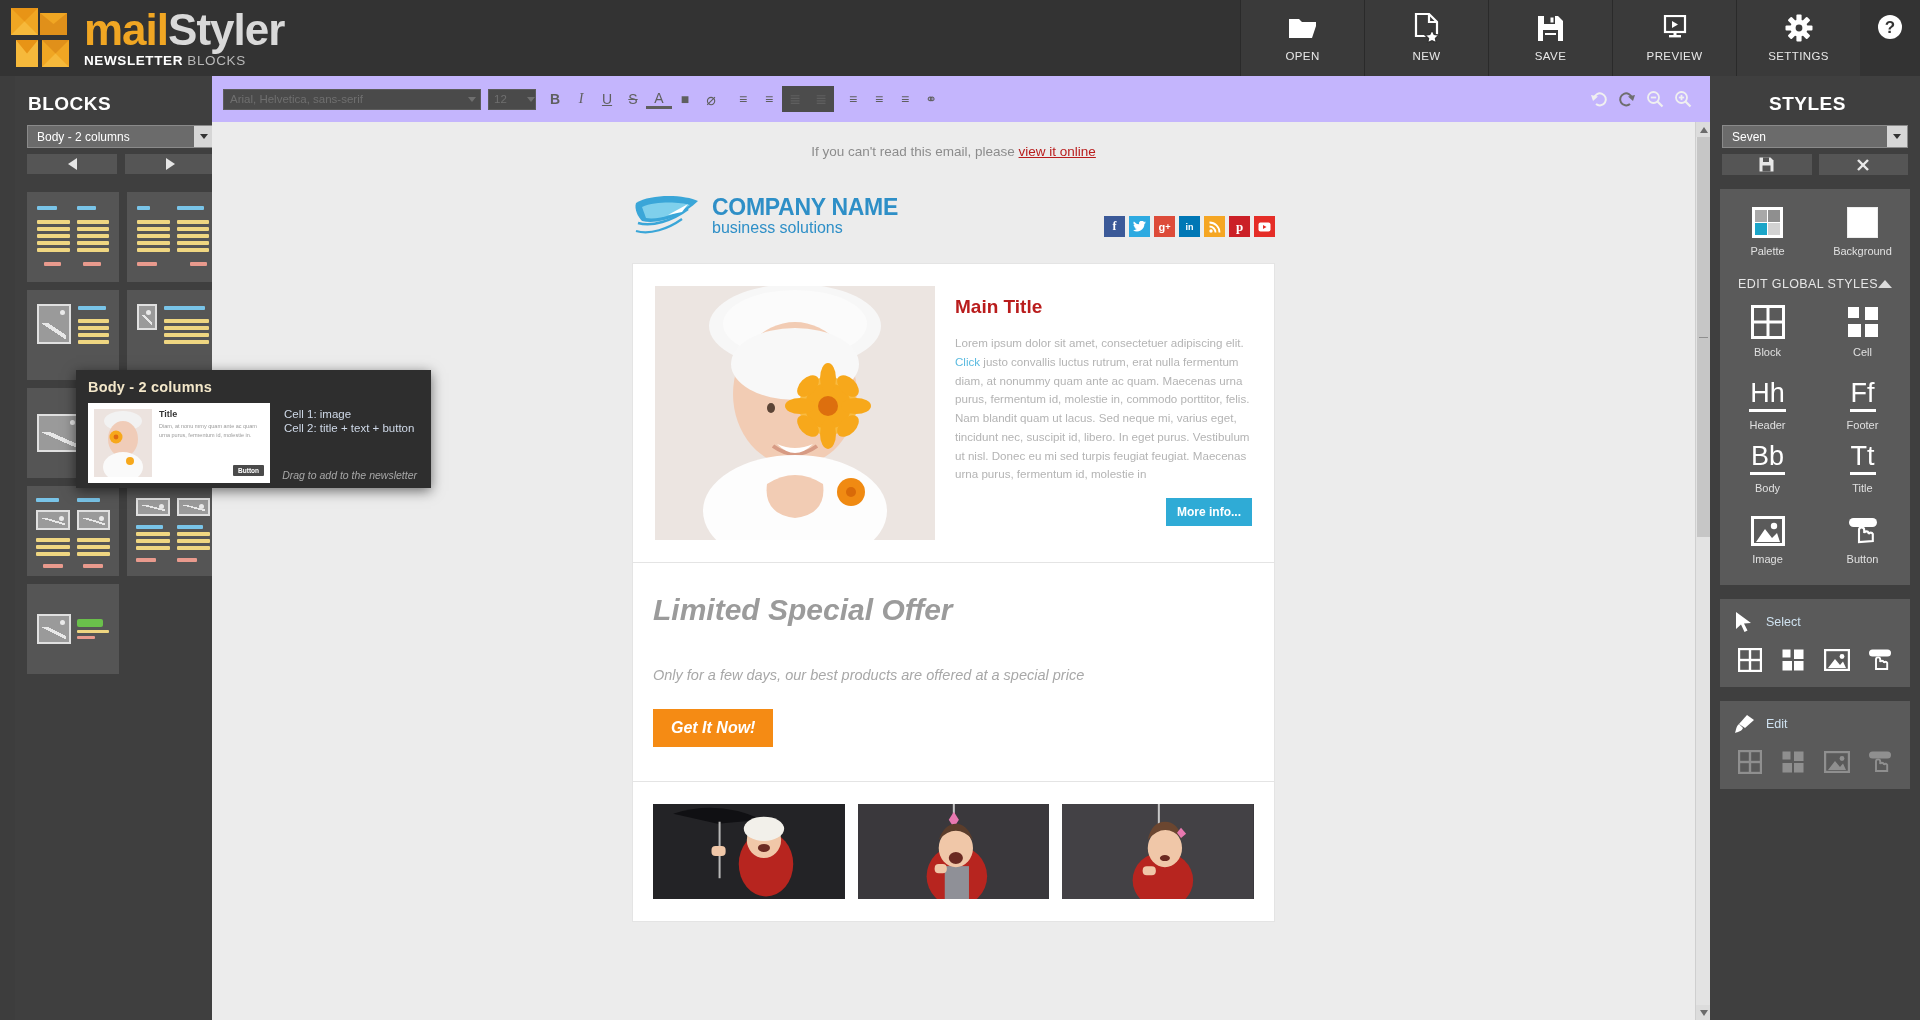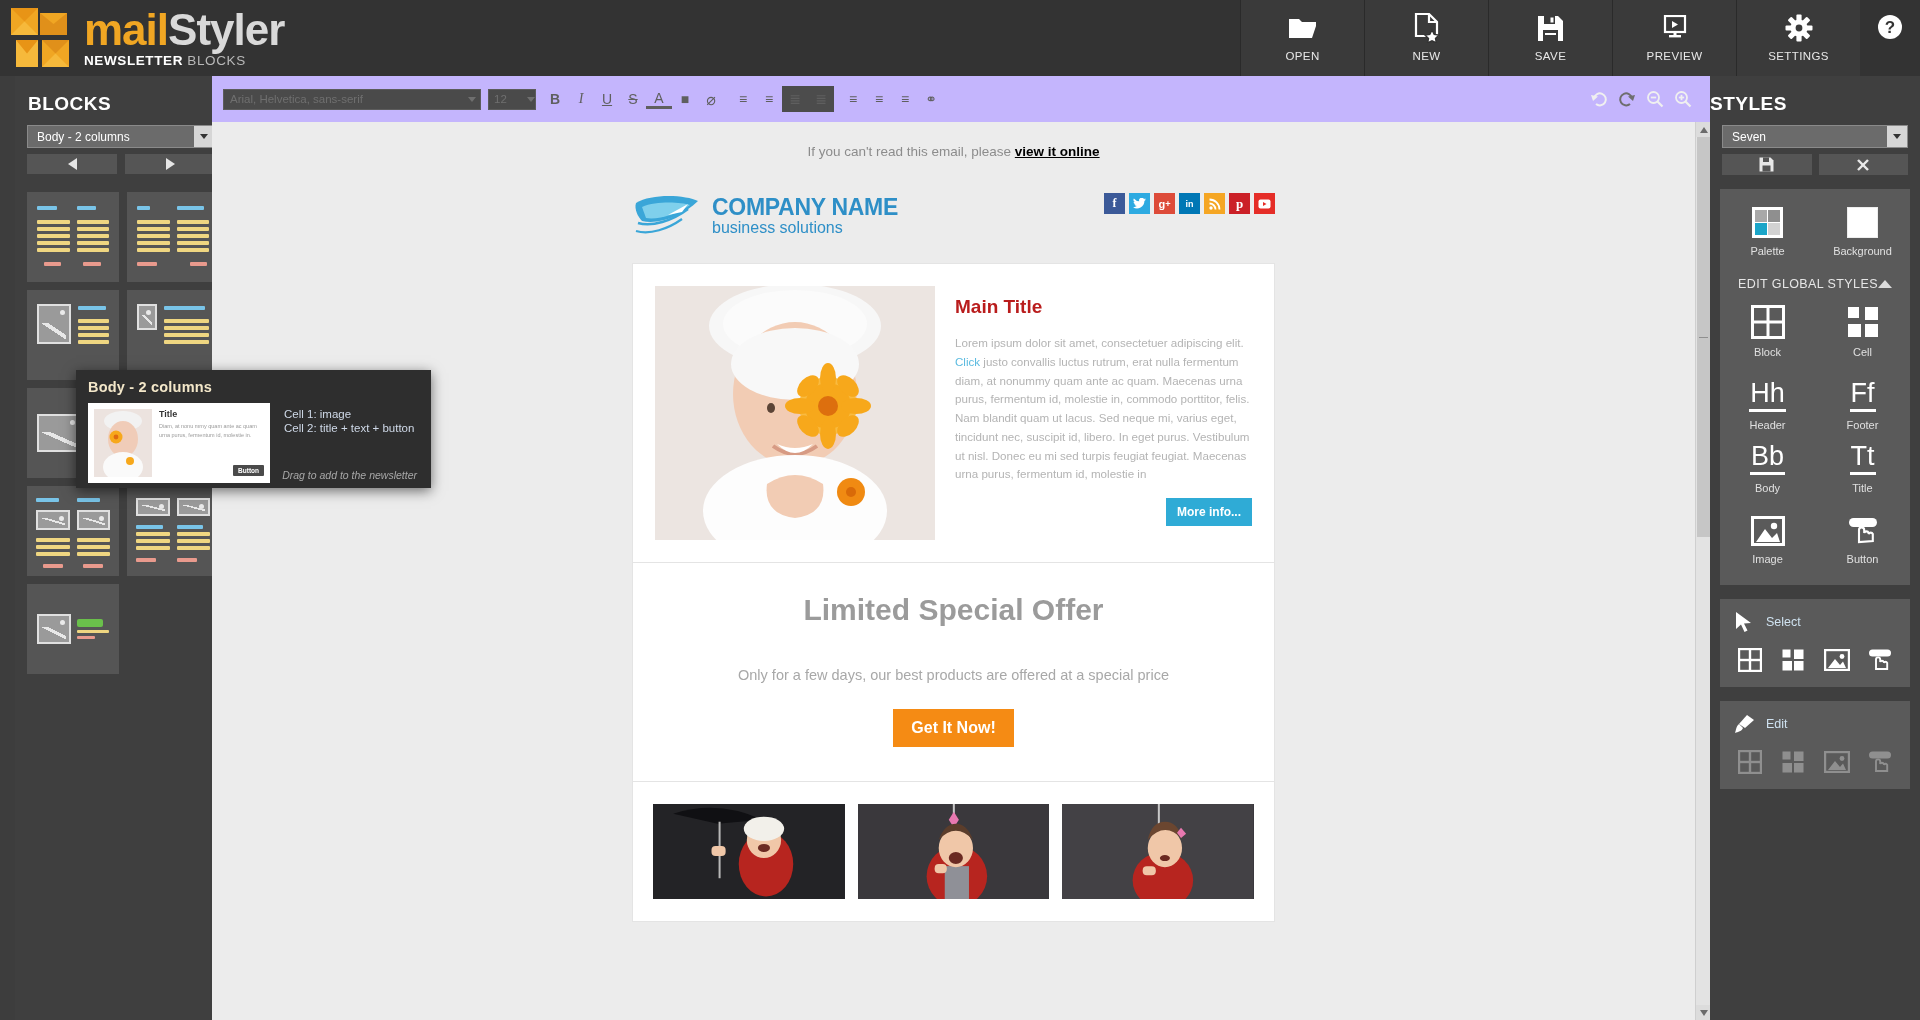--- a/index.html
+++ b/index.html
@@ -44,21 +44,21 @@
   
   .leftpanel {
     position: absolute; left: 0; top: 76px; width: 212px; height: 944px;
     background: #3f3f3f;
     margin-left: 15px;
   }
   .panel-title {
     color: #ffffff; font-size: 19px; font-weight: bold; letter-spacing: 0.5px;
     padding: 17px 0 10px 13px;
   }
-  .styles-title { text-align: left; padding: 17px 15px 10px 0; }
+  .styles-title { text-align: center; padding: 17px 15px 10px 0; }
 
   .dd {
     margin: 0 12px; height: 23px; background: #6b6b6b; border: 1px solid #8a8a8a;
     display: flex; align-items: center; position: relative; cursor: pointer;
   }
   .dd .ddtext { color: #ffffff; font-size: 12px; padding-left: 9px; flex: 1;
     white-space: nowrap; overflow: hidden; }
   .dd .ddbtn { width: 20px; height: 21px; background: #d6d6d6;
     display: flex; align-items: center; justify-content: center; }
   .caret-d { width: 0; height: 0; border-left: 4px solid transparent;
@@ -149,45 +149,45 @@
   .sb-dn { position: absolute; bottom: 0; }
   .sb-thumb { position: absolute; top: 15px; left: 1px; width: 13px; height: 400px;
     background: #c6c6c6; cursor: pointer; }
   .sb-grip { position: absolute; top: 50%; left: 2px; width: 9px; height: 1px; background: #8f8f8f; }
 
   .mail {
     position: absolute; left: 0; top: 0; width: 1483px; padding-top: 22px;
     display: flex; flex-direction: column; align-items: center;
   }
   .preheader { color: #8c8c8c; font-size: 13.5px; }
-  .preheader a { color: #000000; font-weight: bold; }
+  .preheader a { color: #b91c1c; }
   .mail-inner { width: 643px; }
 
-  .mailhead { display: flex; align-items: flex-start; justify-content: space-between;
+  .mailhead { display: flex; align-items: flex-end; justify-content: space-between;
     padding: 34px 0 24px 0; }
   .brand { display: flex; align-items: center; gap: 8px; }
   .brand-logo { width: 72px; height: 46px; position: relative; }
   .brand-txt { line-height: 1.02; }
   .brand-n { color: #2e8fc7; font-size: 23px; font-weight: bold; letter-spacing: -0.3px; }
   .brand-s { color: #2e8fc7; font-size: 16px; }
   .social { display: flex; gap: 4px; padding-bottom: 2px; }
   .soc { width: 21px; height: 21px; display: flex; align-items: center;
     justify-content: center; color: #fff; font-size: 12px; font-weight: bold; cursor: pointer; }
 
   .card { background: #fff; border: 1px solid #e4e4e4; }
   .sec-main { display: flex; padding: 22px; gap: 20px; }
   .photo1 { width: 280px; height: 254px; position: relative; overflow: hidden; background:#d9c8c0; }
   .maincol { flex: 1; position: relative; padding-top: 10px; }
   .main-title { color: #b91c1c; font-size: 19px; font-weight: bold; }
   .main-p { color: #b4b4b4; font-size: 11.6px; line-height: 1.62; margin-top: 16px; }
   .main-p .lnk { color: #5bbbe0; }
   .more-btn { position: absolute; right: 0; bottom: 14px; background: #2fabd6; color: #fff;
     font-size: 12px; font-weight: bold; padding: 7px 11px; cursor: pointer; }
 
-  .sec-offer { border-top: 1px solid #e4e4e4; padding: 30px 20px 34px 20px; text-align: center; }
+  .sec-offer { border-top: 1px solid #e4e4e4; padding: 30px 20px 34px 20px; text-align: left; font-style: italic; }
   .offer-title { color: #9b9b9b; font-size: 30px; font-weight: bold; }
   .offer-sub { color: #a8a8a8; font-size: 14.5px; margin-top: 40px; }
   .offer-btn { display: inline-block; background: #f58b14; color: #fff; font-size: 16px;
     font-weight: bold; padding: 10px 18px; margin-top: 26px; cursor: pointer; }
 
   .sec-gallery { border-top: 1px solid #e4e4e4; display: flex; gap: 13px;
     padding: 22px 20px 22px 20px; }
   .gphoto { flex: 1; height: 95px; background: #2a2a2e; position: relative; overflow: hidden; }
 
   

